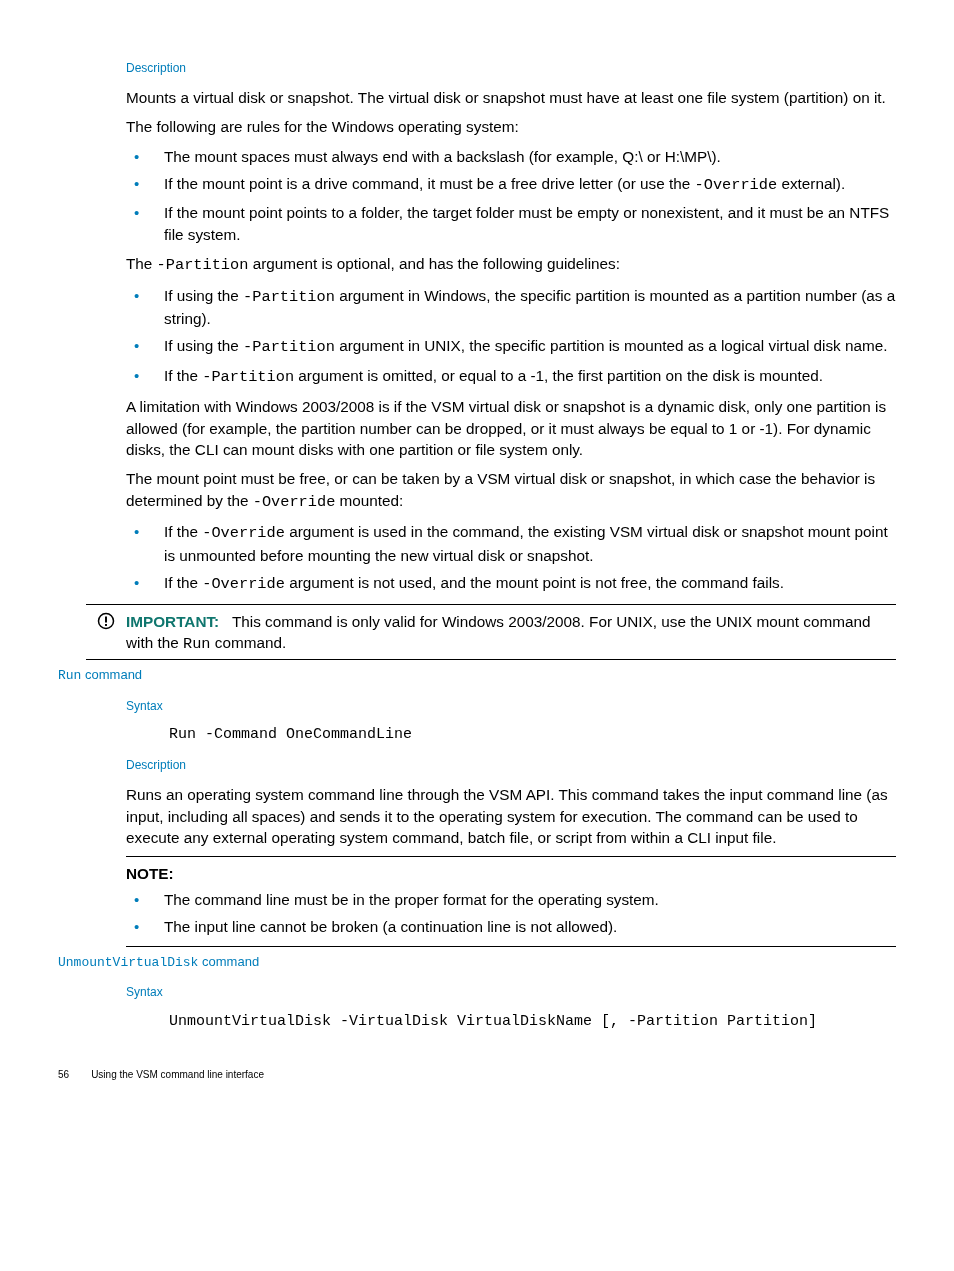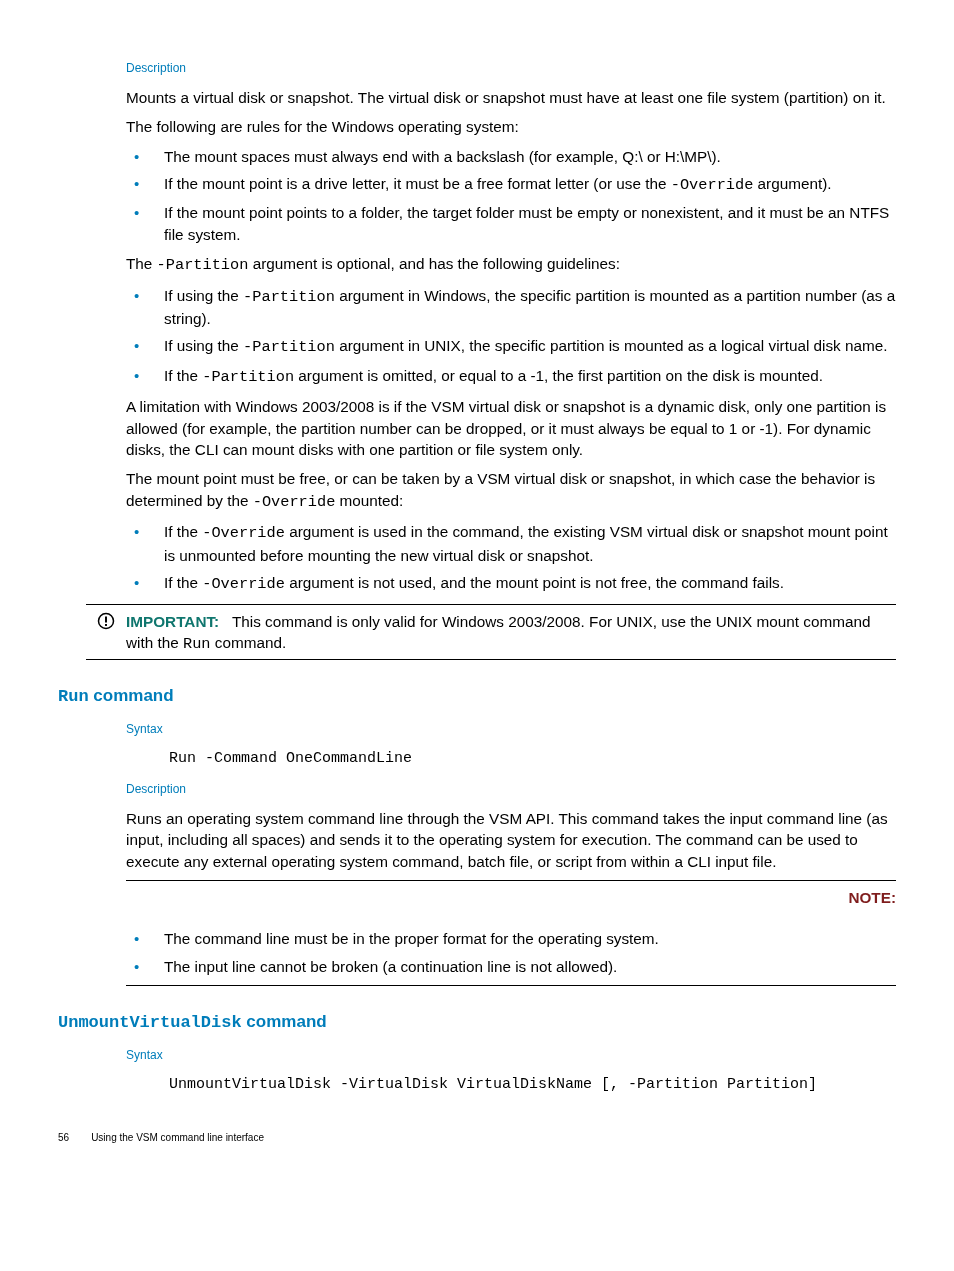--- a/index.html
+++ b/index.html
@@ -65,30 +65,29 @@
   }
   .callout-label {
     font-weight: bold;
     color: #0f766e;
   }
   .note-block {
     margin-top: 6px;
   }
   .note-label {
     font-weight: bold;
-    color: #7f1d1d;
-    margin-bottom: 20px;
+    color: #000000;
+    margin-bottom: 4px;
     display: block;
-    text-align: right;
   }
   .section-heading {
     color: #007dba;
-    font-size: 17px;
-    margin: 24px 0 12px 0;
-    font-weight: bold;
+    font-size: 13px;
+    margin: 6px 0 12px 0;
+    font-weight: normal;
   }
   .section-heading .code { color: #007dba; }
   .syntax-block {
     font-family: "Courier New", Courier, monospace;
     margin-bottom: 12px;
     margin-top: 4px;
     font-size: 15px;
     margin-left: 43px;
   }
   .footer {
@@ -101,21 +100,21 @@
 <body>
 
 <div class="page">
 
   <div class="content-indent">
     <h4 class="sub-heading">Description</h4>
     <p>Mounts a virtual disk or snapshot. The virtual disk or snapshot must have at least one file system (partition) on it.</p>
     <p>The following are rules for the Windows operating system:</p>
     <ul>
       <li>The mount spaces must always end with a backslash (for example, Q:\ or H:\MP\).</li>
-      <li><span>If the mount point is a drive letter, it must be a free format letter (or use the </span><span class="code">-Override</span><span> argument).</span></li>
+      <li><span>If the mount point is a drive command, it must be a free drive letter (or use the </span><span class="code">-Override</span><span> external).</span></li>
       <li>If the mount point points to a folder, the target folder must be empty or nonexistent, and it must be an NTFS file system.</li>
     </ul>
     <p><span>The </span><span class="code">-Partition</span><span> argument is optional, and has the following guidelines:</span></p>
     <ul>
       <li><span>If using the </span><span class="code">-Partition</span><span> argument in Windows, the specific partition is mounted as a partition number (as a string).</span></li>
       <li><span>If using the </span><span class="code">-Partition</span><span> argument in UNIX, the specific partition is mounted as a logical virtual disk name.</span></li>
       <li><span>If the </span><span class="code">-Partition</span><span> argument is omitted, or equal to a -1, the first partition on the disk is mounted.</span></li>
     </ul>
     <p>A limitation with Windows 2003/2008 is if the VSM virtual disk or snapshot is a dynamic disk, only one partition is allowed (for example, the partition number can be dropped, or it must always be equal to 1 or -1). For dynamic disks, the CLI can mount disks with one partition or file system only.</p>
     <p><span>The mount point must be free, or can be taken by a VSM virtual disk or snapshot, in which case the behavior is determined by the </span><span class="code">-Override</span><span> mounted:</span></p>

